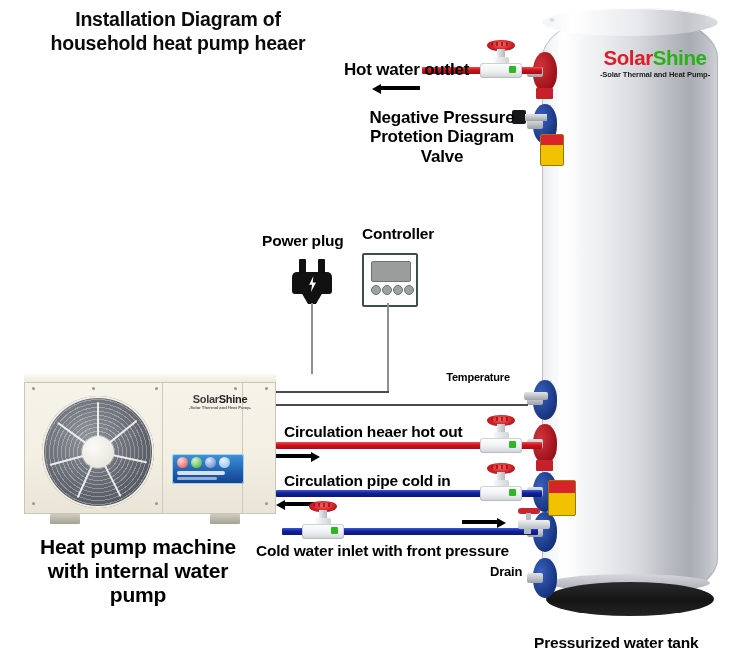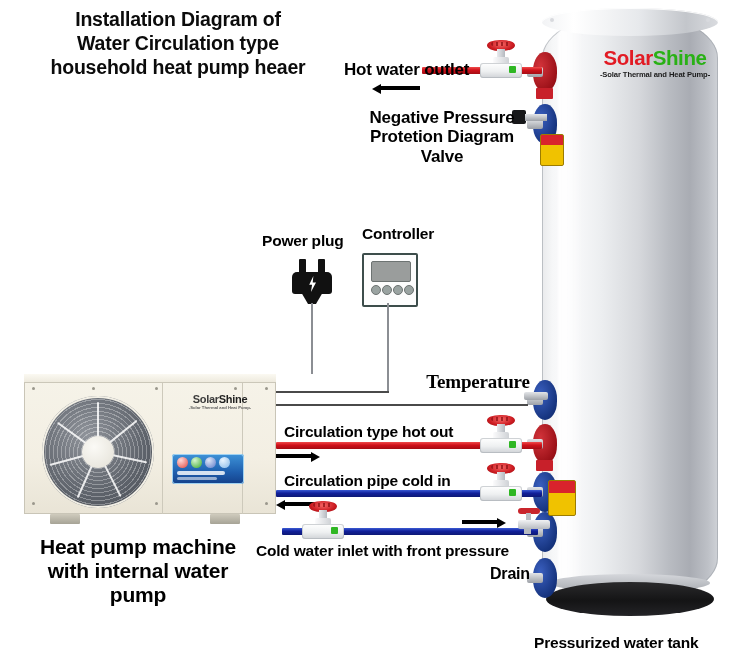--- a/index.html
+++ b/index.html
@@ -214,36 +214,35 @@
   #plug-cable{position:absolute;left:311px;top:303px;width:2px;height:71px;background:#8b8e93;}
 
   
   .leader{position:absolute;background:#4a4a4a;}
 
   
   #lbl-hot{left:344px;top:60px;font-size:17px;}
   #lbl-npv{left:358px;top:108px;font-size:17px;text-align:center;width:168px;line-height:1.14;}
   #lbl-power{left:262px;top:232px;font-size:15.5px;}
   #lbl-controller{left:362px;top:225px;font-size:15.5px;}
-  #lbl-temp{left:420px;top:371px;font-size:19px;text-align:center;width:116px;line-height:1.12;font-family:Liberation Serif, serif;}
+  #lbl-temp{left:420px;top:371px;font-size:11px;text-align:center;width:116px;line-height:1.12;}
   #lbl-circ-hot{left:284px;top:423px;font-size:15.5px;}
   #lbl-circ-cold{left:284px;top:472px;font-size:15.5px;}
   #lbl-cold-inlet{left:256px;top:542px;font-size:15.5px;width:274px;line-height:1.14;}
-  #lbl-drain{left:490px;top:565px;font-size:16px;}
+  #lbl-drain{left:490px;top:565px;font-size:13px;}
   #lbl-hp{left:26px;top:535px;font-size:21px;text-align:center;width:224px;line-height:1.14;}
   #lbl-tank{left:534px;top:634px;font-size:15.5px;}
 </style>
 </head>
 <body>
 
 <div id="stage">
 
   <div class="lbl" id="title">
     <div>Installation Diagram of</div>
-    <div>Water Circulation type</div>
     <div>household heat pump heaer</div>
   </div>
 
   <div id="tank-wrap">
     <div id="tank-body"></div>
     <div id="tank-shine"></div>
     <div id="tank-top"></div>
     <div class="tank-dot" style="left:14px;top:10px;"></div>
     <div class="tank-dot" style="left:170px;top:10px;"></div>
     <div id="tank-base-lip"></div>
@@ -391,21 +390,21 @@
   <div id="temp-probe"></div>
 
   <div class="pipe red" style="left:276px;top:442px;width:266px;"></div>
   <div class="valve" style="left:478px;top:415px;">
     <div class="wheel"></div>
     <div class="stem"></div>
     <div class="bonnet"></div>
     <div class="body"></div>
     <div class="ind"></div>
   </div>
-  <div class="lbl" id="lbl-circ-hot">Circulation type hot out</div>
+  <div class="lbl" id="lbl-circ-hot">Circulation heaer hot out</div>
   <div class="arrow right" style="left:276px;top:452px;width:44px;">
     <div class="shaft" style="left:0;width:36px;"></div>
       <div class="head"></div>
   </div>
 
   <div class="pipe blue" style="left:276px;top:490px;width:266px;"></div>
   <div class="valve" style="left:478px;top:463px;">
     <div class="wheel"></div>
     <div class="stem"></div>
     <div class="bonnet"></div>

